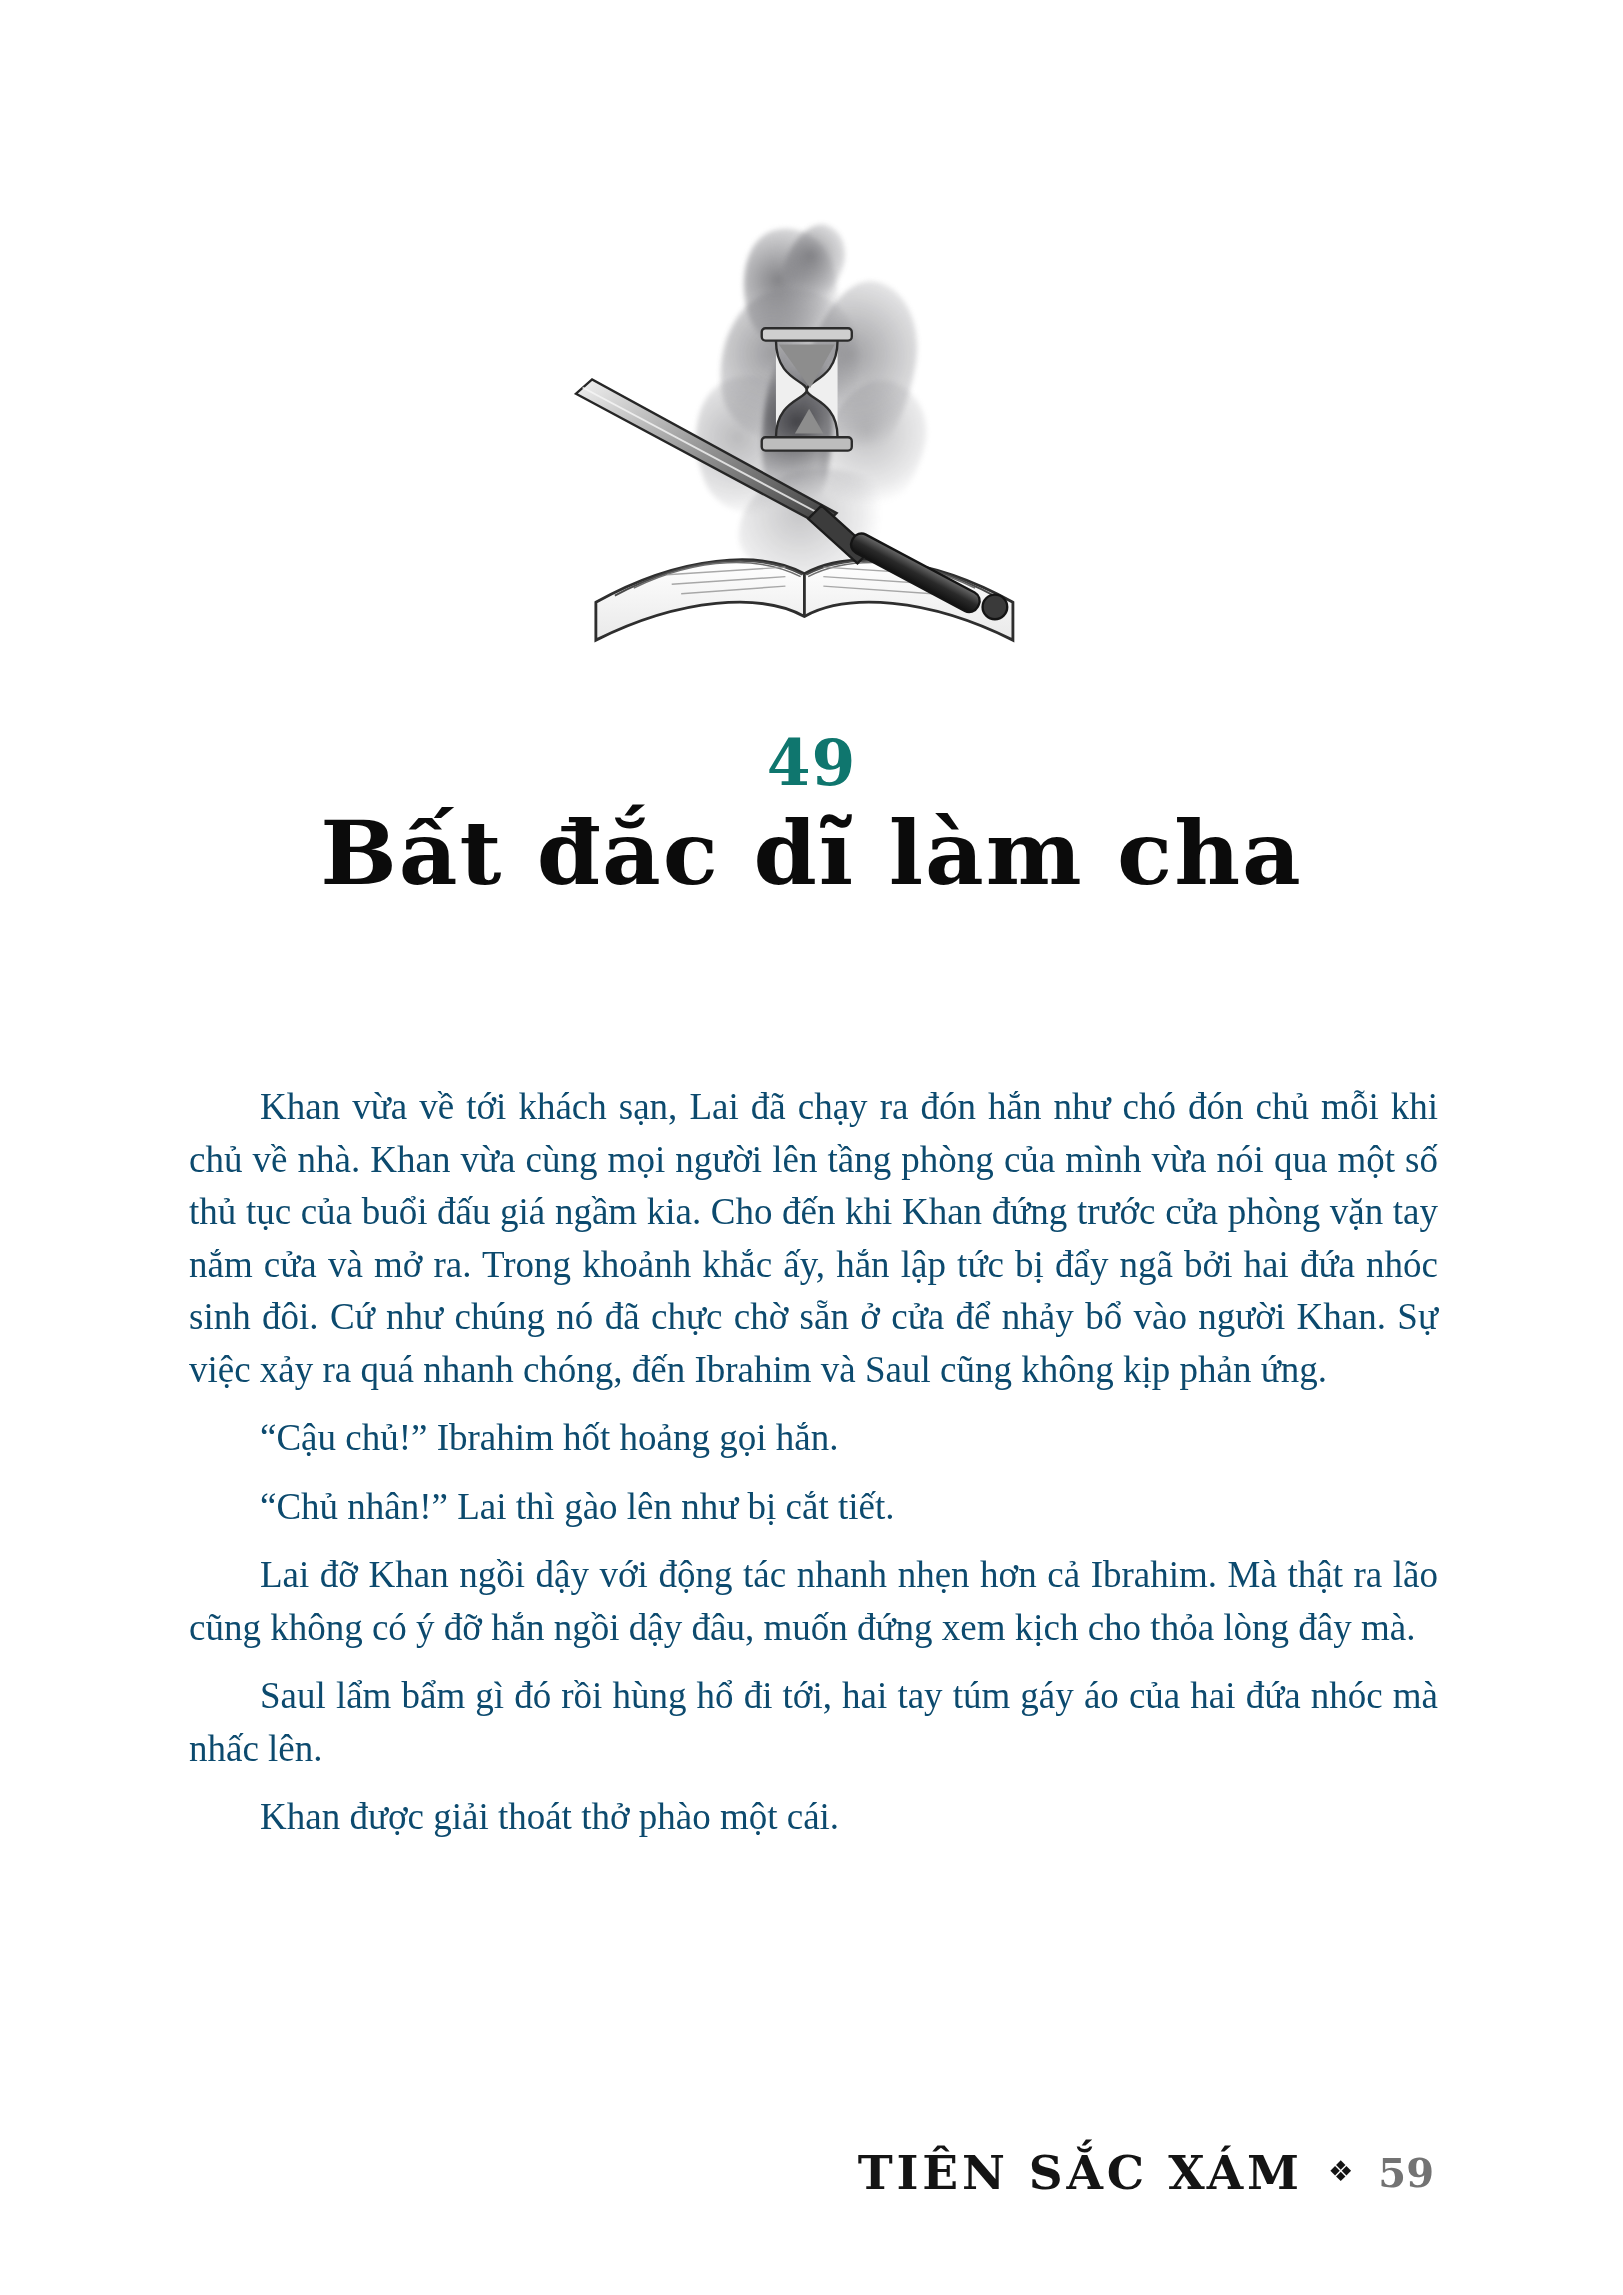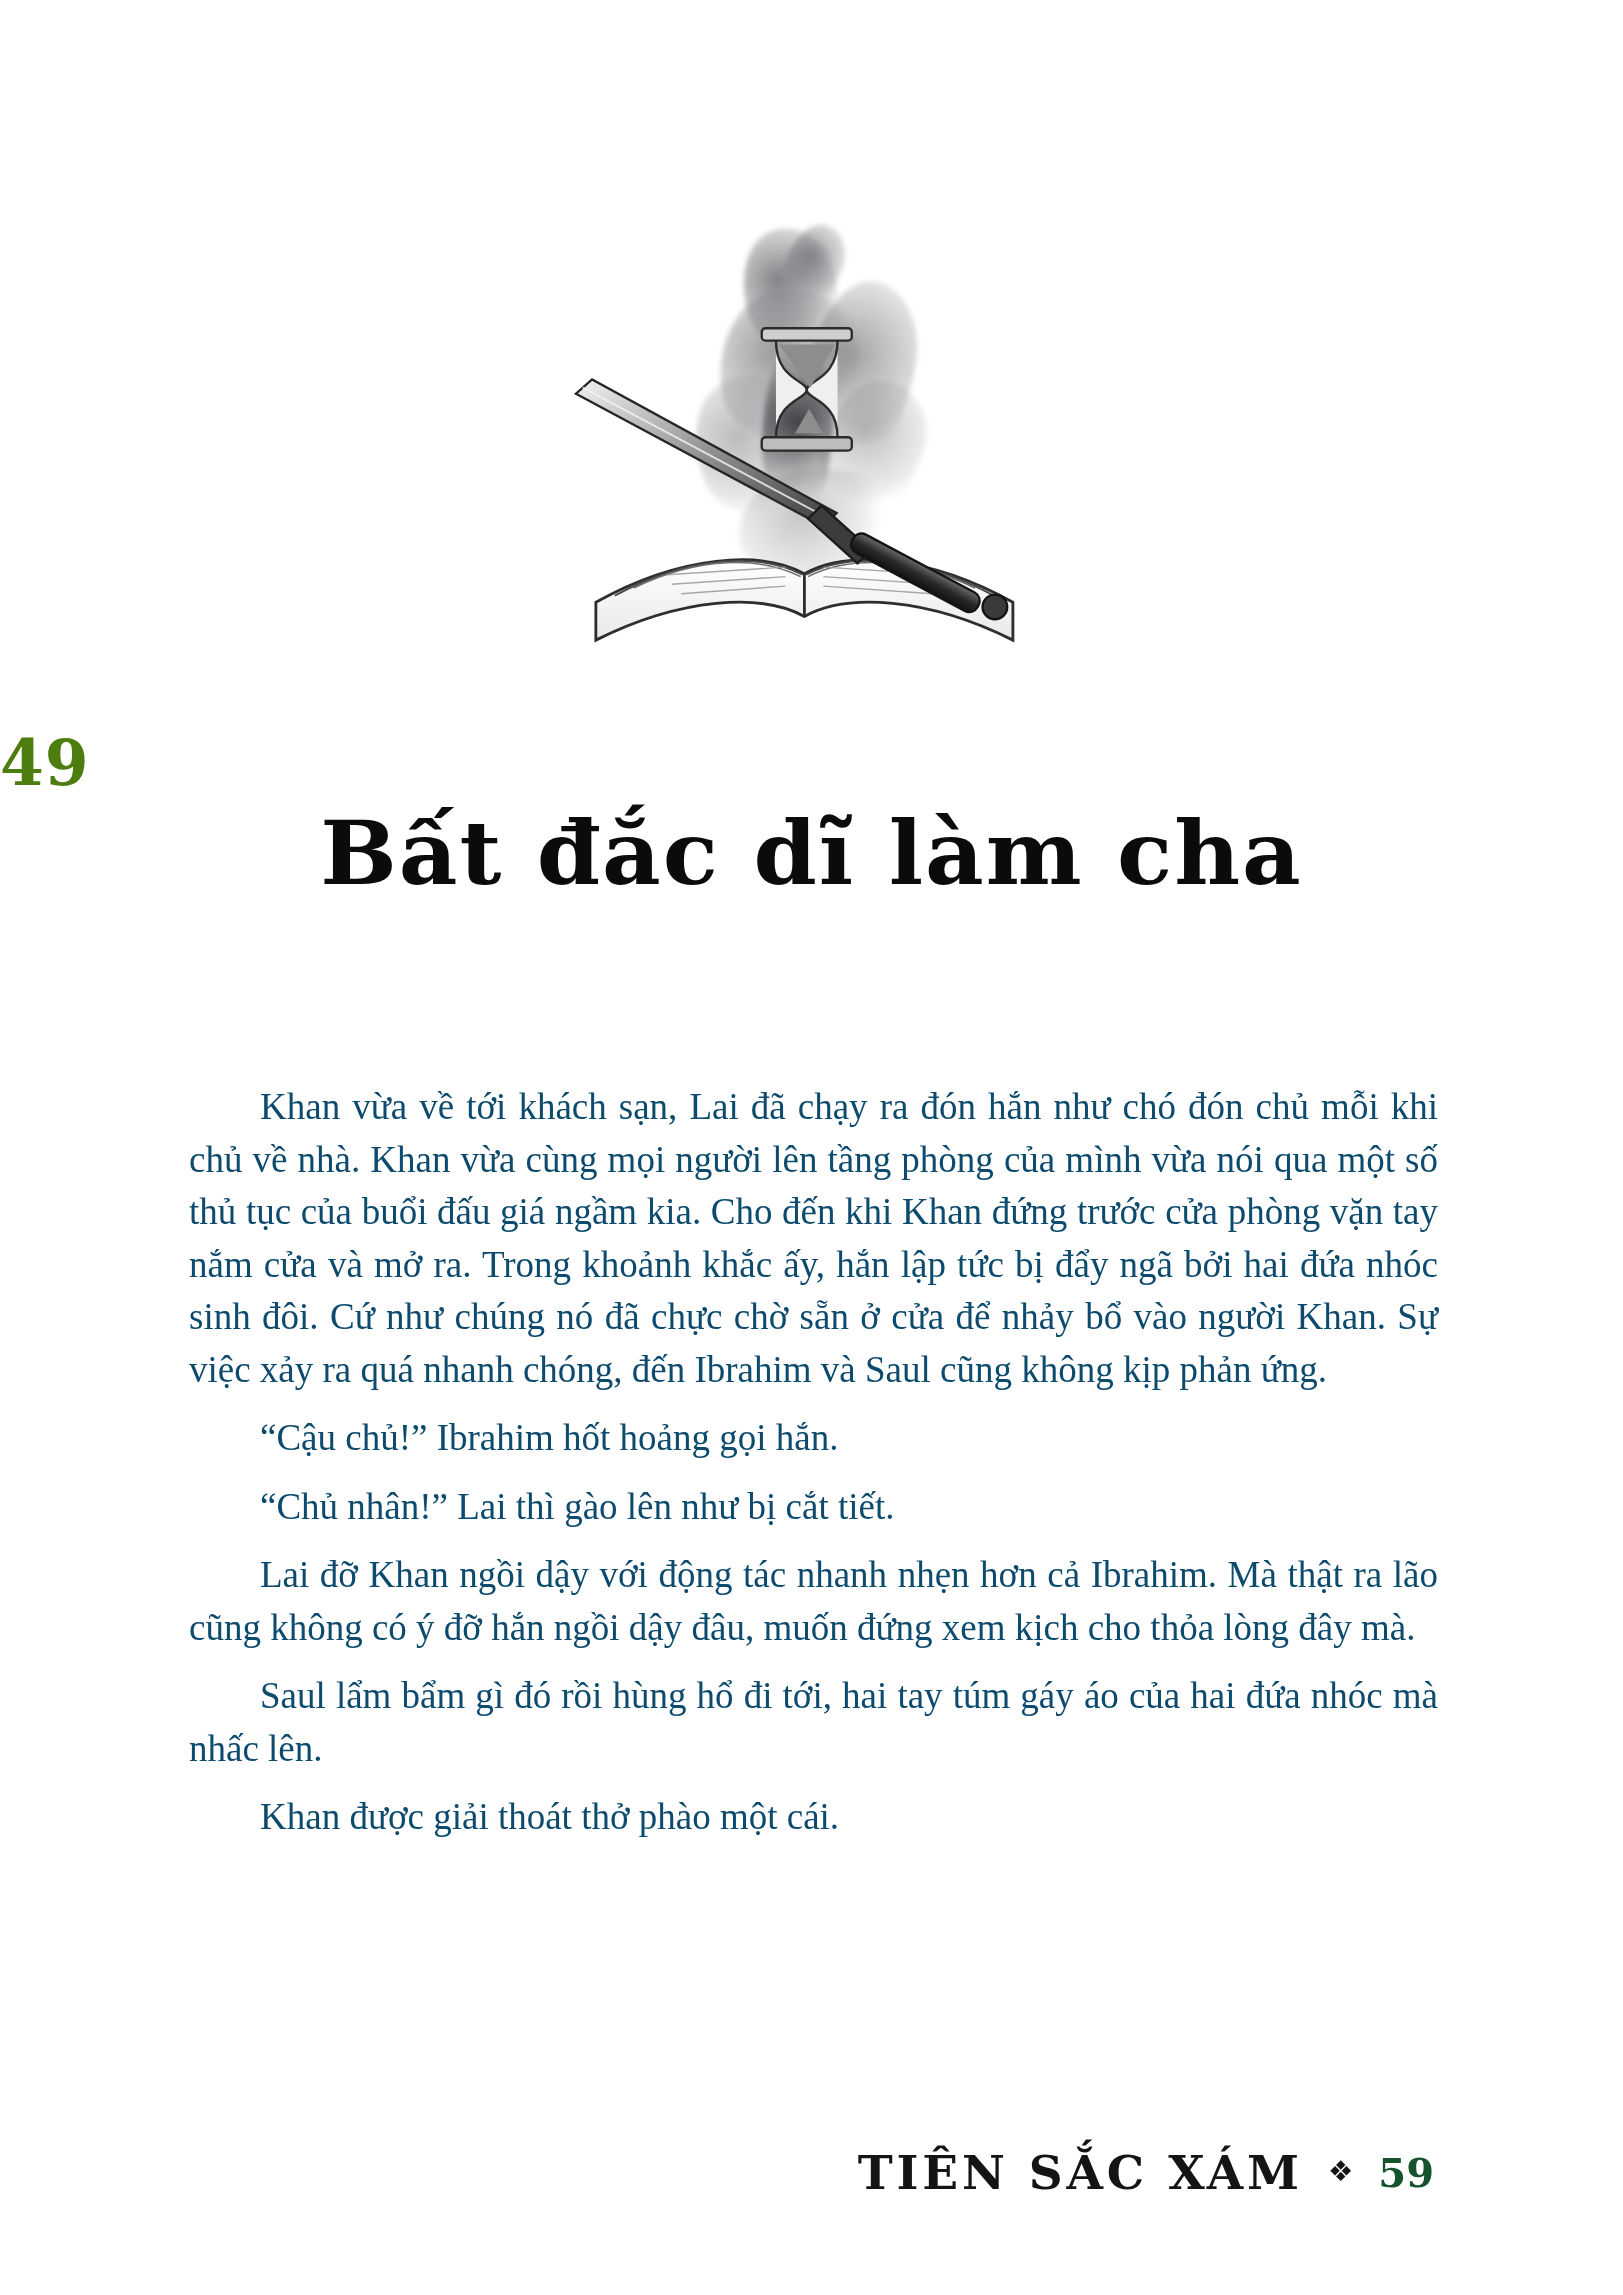--- a/index.html
+++ b/index.html
@@ -60,24 +60,24 @@
     width: 545px;
     height: 512px;
   }
 
   
   .chapter-number {
     position: absolute;
     left: 0;
     top: 732px;
     width: 100%;
-    text-align: left;
+    text-align: center;
     font-size: 63px;
     line-height: 1;
-    color: #4d7c0f;
+    color: #0f766e;
     letter-spacing: 0.9px;
     font-family: "DejaVu Serif", serif;
     font-weight: 700;
   }
   .chapter-title {
     position: absolute;
     left: 0;
     top: 806px;
     width: 100%;
     text-align: center;
@@ -128,21 +128,21 @@
     font-weight: 700;
   }
   .footer-glyph {
     font-size: 28.4px;
     color: #141414;
     line-height: 1;
   }
   .footer-page {
     font-family: "DejaVu Serif", serif;
     font-size: 40px;
-    color: #14532d;
+    color: #737373;
     font-weight: 700;
     min-width: 52px;
     text-align: right;
   }
 </style>
 </head>
 <body>
 
 <div class="page">
 

